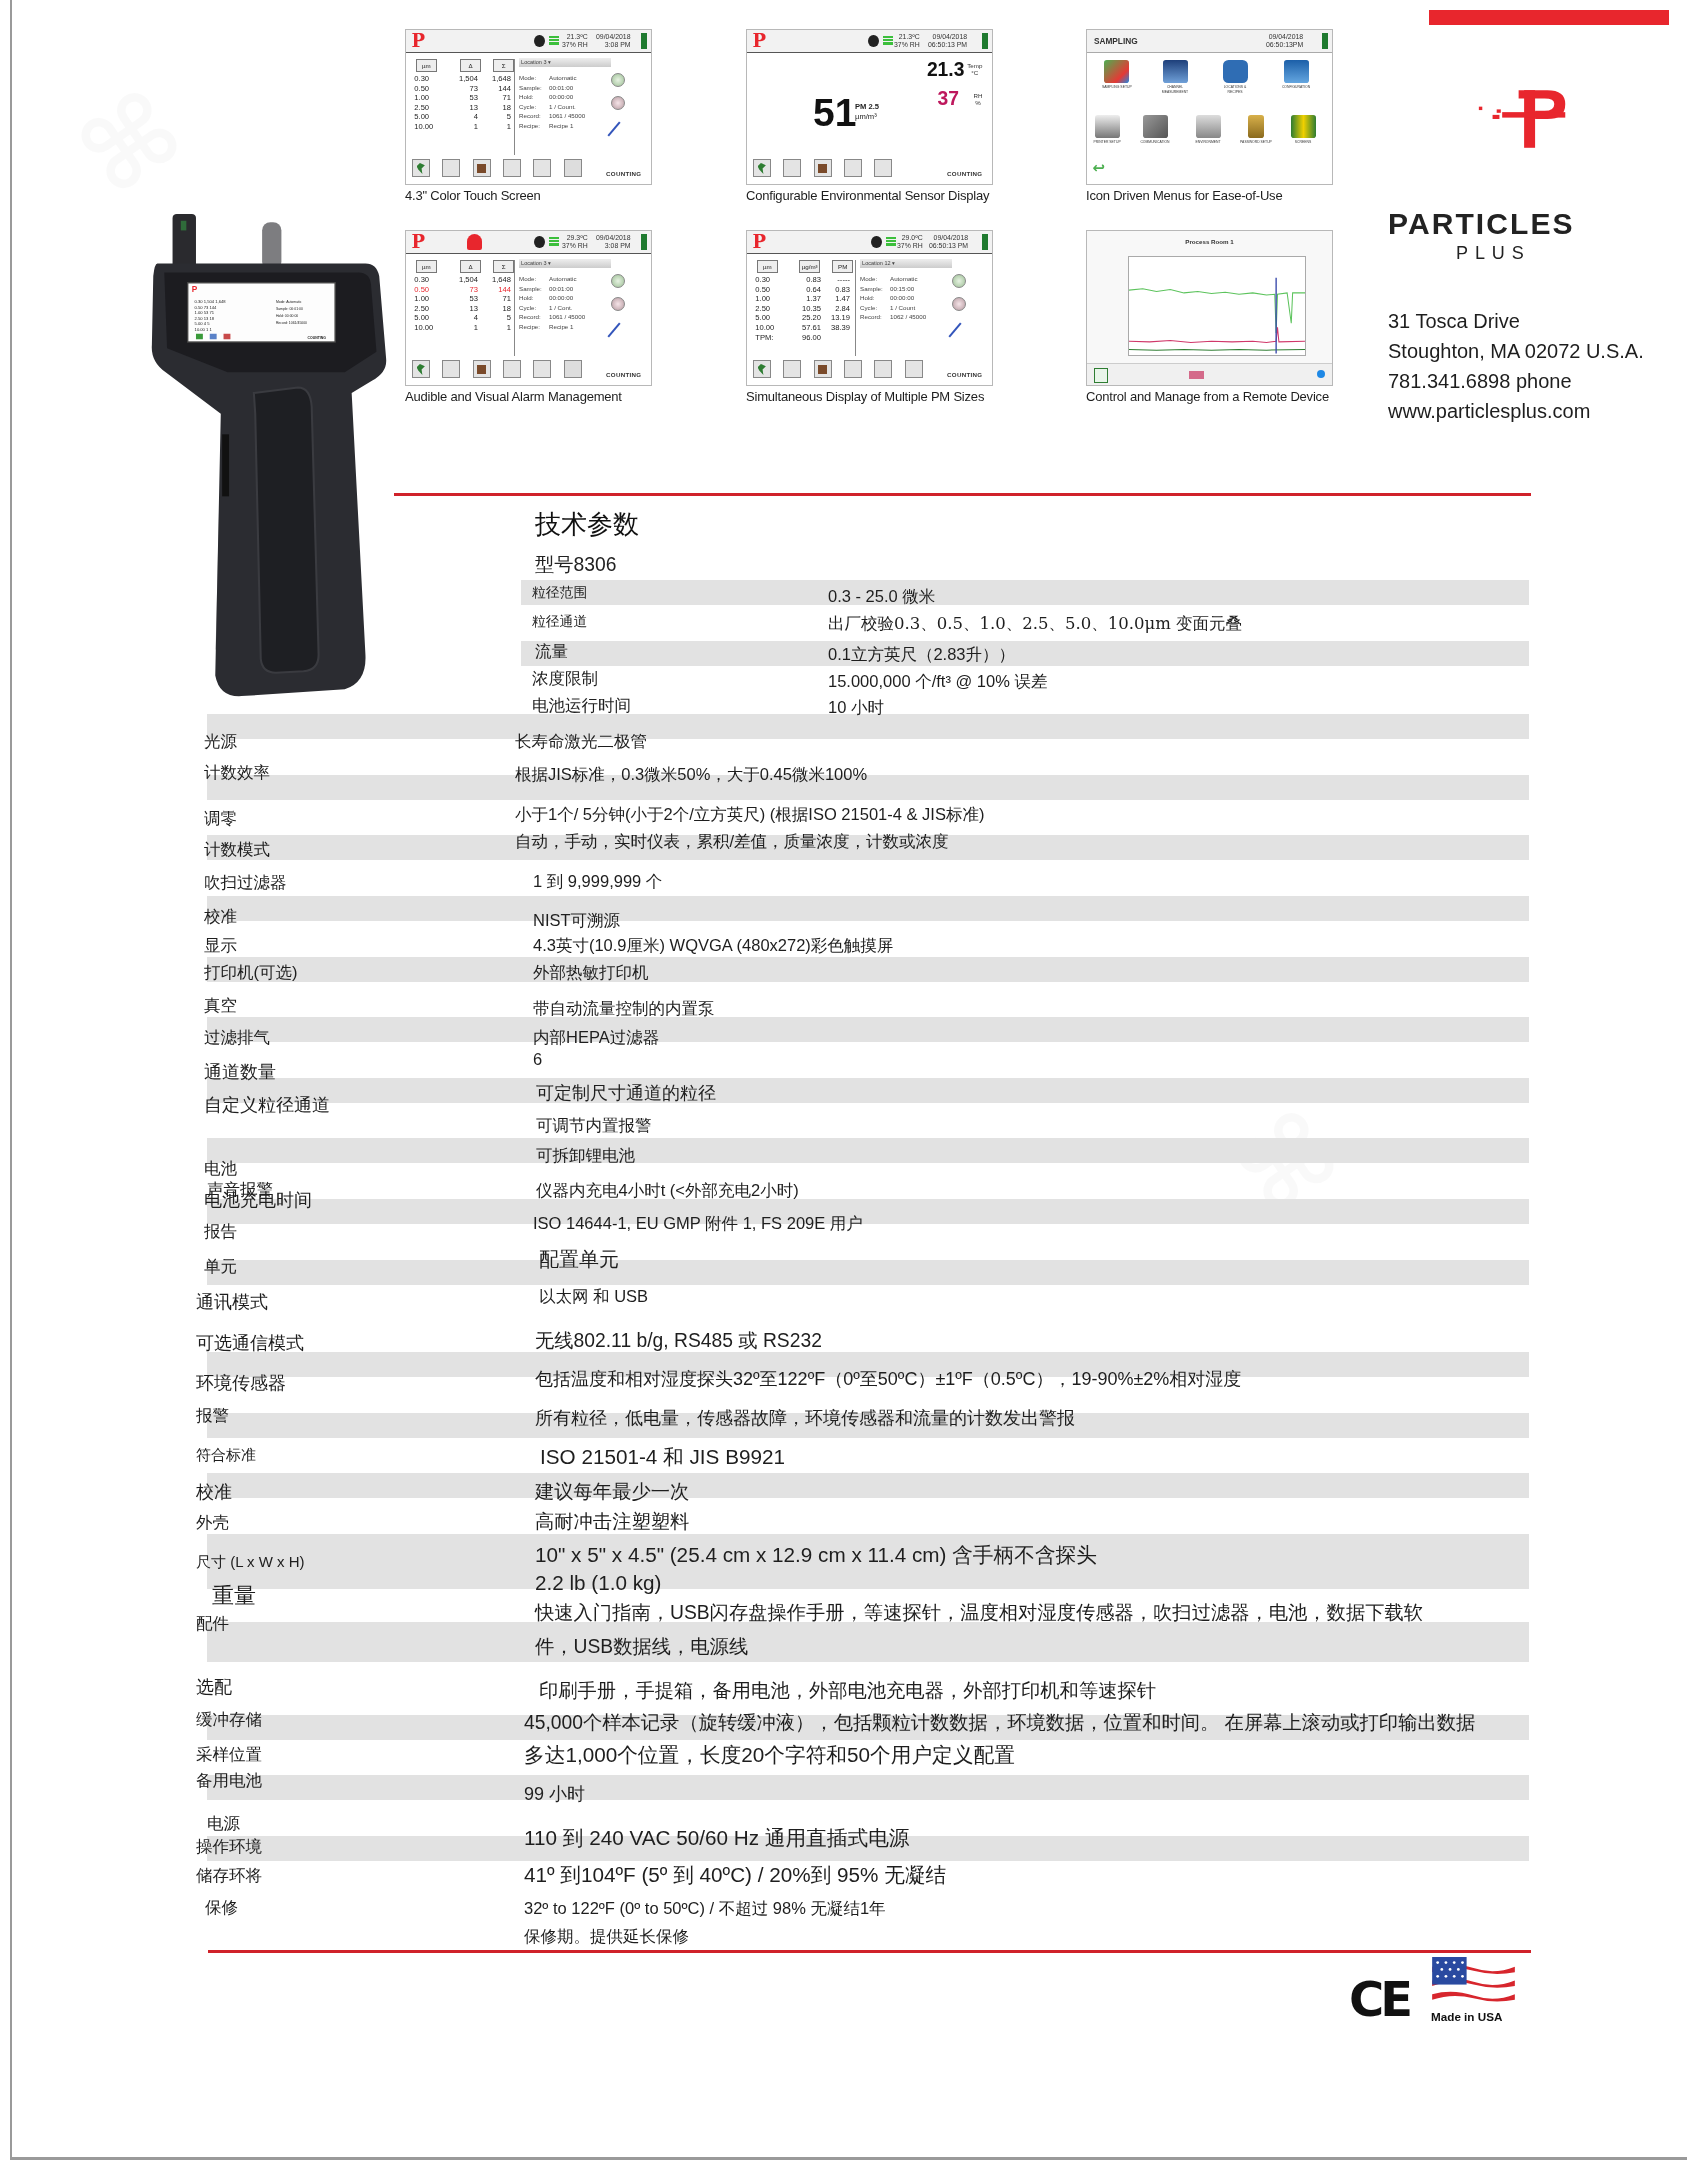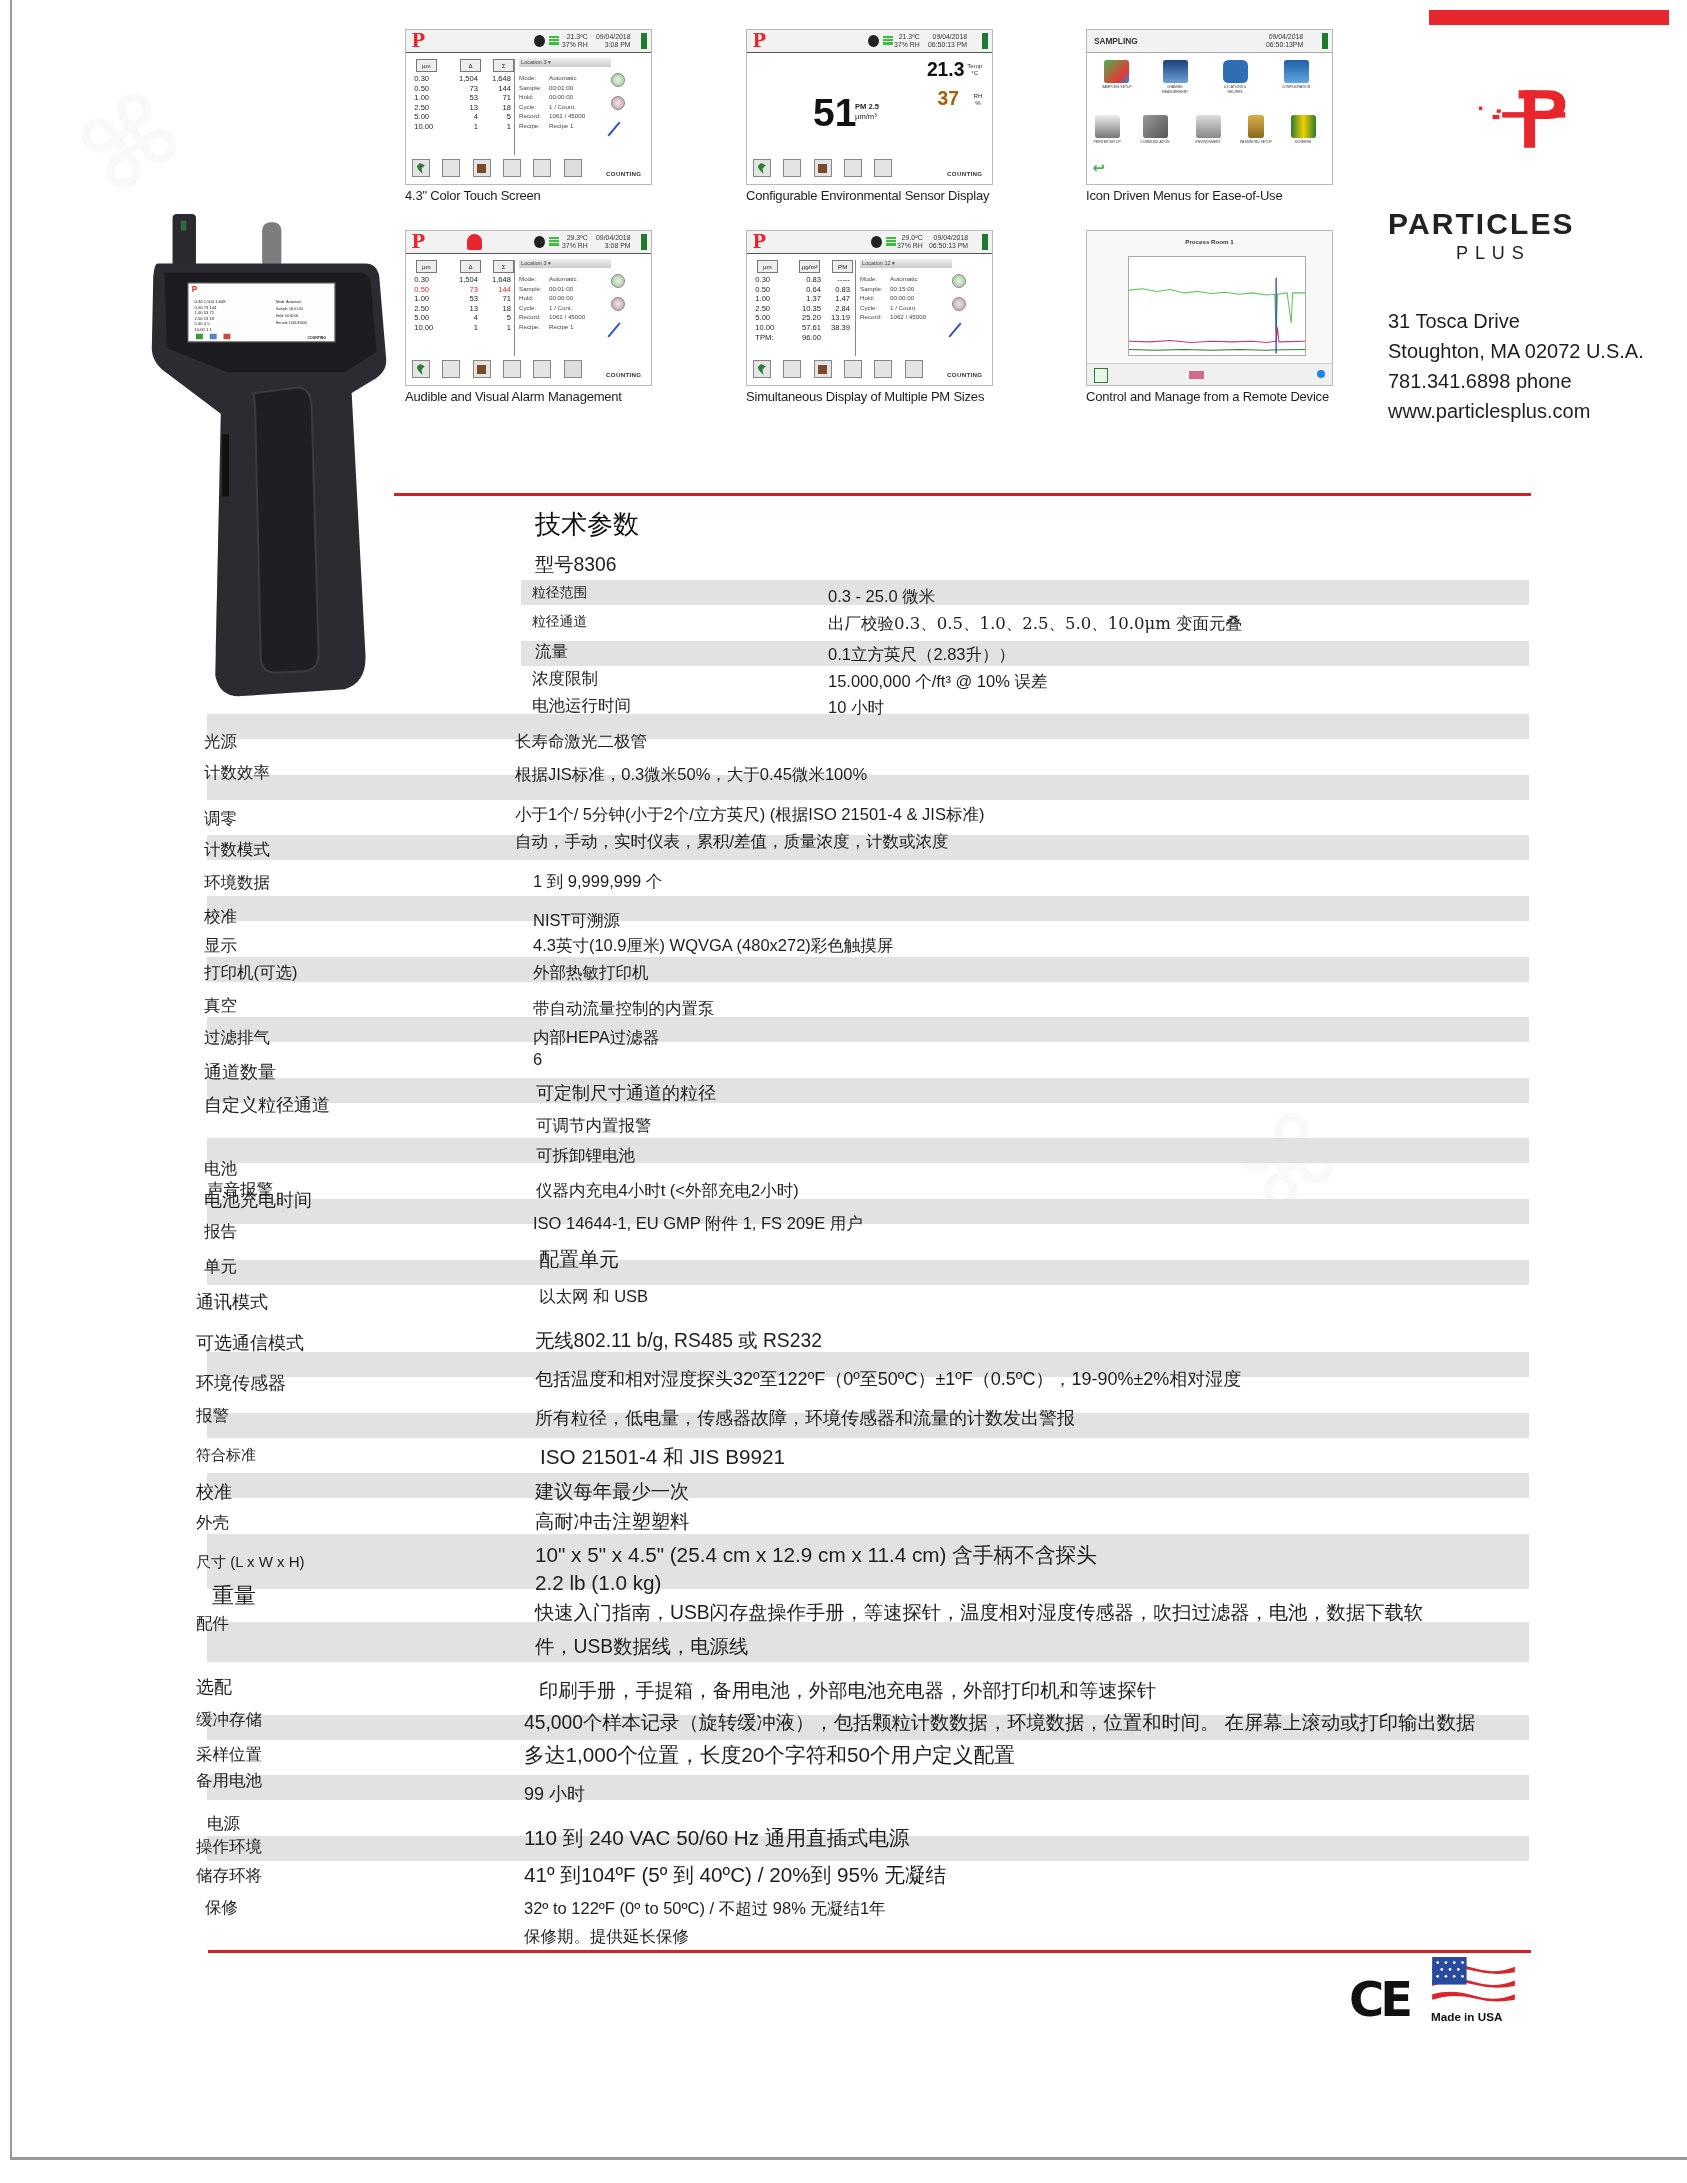--- a/index.html
+++ b/index.html
@@ -37,21 +37,21 @@
   .toolbar { position:absolute; left:5.5px; bottom:5.5px; height:19.3px; width:234px; }
   .tb-btn { position:absolute; top:0; width:18px; height:18px; border:0.7px solid #888; background:#e4e4e4; box-sizing:border-box; }
   .tb-btn.green::after { content:""; position:absolute; left:4.1px; top:2.8px; width:8.3px; height:11px; background:#2e7d32; clip-path:polygon(40% 0,100% 20%,60% 50%,70% 100%,20% 60%,0 30%); }
   .tb-btn.stop::after { content:""; position:absolute; left:3.4px; top:3.4px; width:9.6px; height:9.6px; background:#7a4a2a; }
   .tb-btn.dark { background:#ddd; }
   .counting { position:absolute; right:9.6px; bottom:6.9px; font-size:6.2px; font-weight:bold; color:#333; letter-spacing:0.3px; }
 
   .big51 { position:absolute; left:66px; top:61px; font-size:39px; font-weight:bold; color:#111; }
   .pm25 { position:absolute; left:108px; top:72px; font-size:7.6px; font-weight:bold; color:#222; line-height:9.6px; }
   .temp { position:absolute; right:27.6px; top:29px; font-size:19.3px; font-weight:bold; color:#111; }
-  .rh { position:absolute; right:33px; top:58px; font-size:19.3px; font-weight:bold; color:#a16207; }
+  .rh { position:absolute; right:33px; top:58px; font-size:19.3px; font-weight:bold; color:#be185d; }
   .unit-s { position:absolute; right:9.6px; font-size:6.2px; line-height:6.9px; text-align:center; color:#333; }
 
   .settings-title { position:absolute; left:6.9px; top:6.2px; font-size:8.3px; font-weight:bold; color:#333; }
   .set-icon { position:absolute; width:32px; text-align:center; }
   .set-icon .g { width:25px; height:23.4px; margin:0 auto; border-radius:2.8px; }
   .set-icon .l { font-size:3.4px; color:#333; margin-top:2.1px; line-height:4.1px; }
 
   .chart-title { position:absolute; left:0; right:0; top:6.9px; text-align:center; font-size:6.2px; font-weight:bold; color:#333; }
   .chart-area { position:absolute; left:41px; top:25px; width:176px; height:98px; border:0.7px solid #aaa; background:#fff; }
   .chart-area svg { width:100%; height:100%; }
@@ -479,21 +479,21 @@
 <div class="spec-v" style="left:828px;top:697px;font-size:16.5px">10 小时</div>
 
 <div class="spec-k" style="left:204px;top:731px;font-size:16.5px">光源</div>
 <div class="spec-v" style="left:515px;top:731px;font-size:16.5px">长寿命激光二极管</div>
 <div class="spec-k" style="left:204px;top:762px;font-size:16.5px">计数效率</div>
 <div class="spec-v" style="left:515px;top:764px;font-size:16.5px">根据JIS标准，0.3微米50%，大于0.45微米100%</div>
 <div class="spec-k" style="left:204px;top:808px;font-size:16.5px">调零</div>
 <div class="spec-v" style="left:515px;top:804px;font-size:16.5px">小于1个/ 5分钟(小于2个/立方英尺) (根据ISO 21501-4 &amp; JIS标准)</div>
 <div class="spec-k" style="left:204px;top:839px;font-size:16.5px">计数模式</div>
 <div class="spec-v" style="left:515px;top:831px;font-size:16.5px">自动，手动，实时仪表，累积/差值，质量浓度，计数或浓度</div>
-<div class="spec-k" style="left:204px;top:872px;font-size:16.5px">环境数据</div>
+<div class="spec-k" style="left:204px;top:872px;font-size:16.5px">吹扫过滤器</div>
 <div class="spec-v" style="left:533px;top:871px;font-size:16.5px">1 到 9,999,999 个</div>
 <div class="spec-k" style="left:204px;top:906px;font-size:16.5px">校准</div>
 <div class="spec-v" style="left:533px;top:910px;font-size:16.5px">NIST可溯源</div>
 <div class="spec-k" style="left:204px;top:935px;font-size:16.5px">显示</div>
 <div class="spec-v" style="left:533px;top:935px;font-size:16.5px">4.3英寸(10.9厘米) WQVGA (480x272)彩色触摸屏</div>
 <div class="spec-k" style="left:204px;top:962px;font-size:16.5px">打印机(可选)</div>
 <div class="spec-v" style="left:533px;top:962px;font-size:16.5px">外部热敏打印机</div>
 <div class="spec-k" style="left:204px;top:995px;font-size:16.5px">真空</div>
 <div class="spec-v" style="left:533px;top:998px;font-size:16.5px">带自动流量控制的内置泵</div>
 <div class="spec-k" style="left:204px;top:1027px;font-size:16.5px">过滤排气</div>

